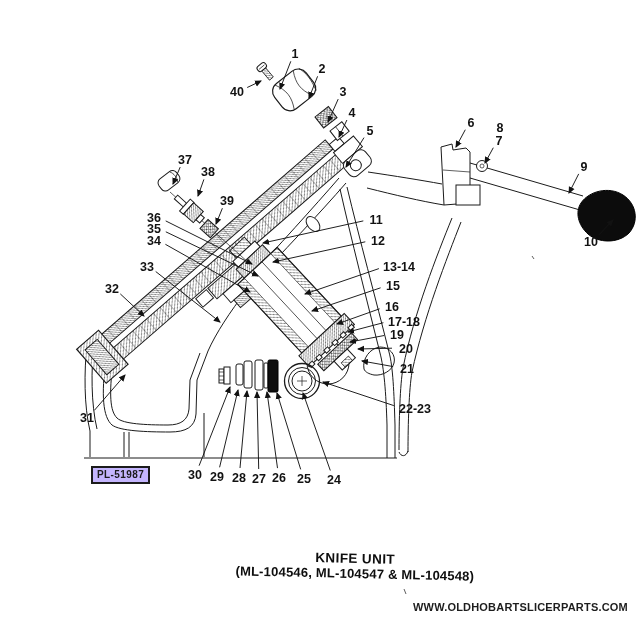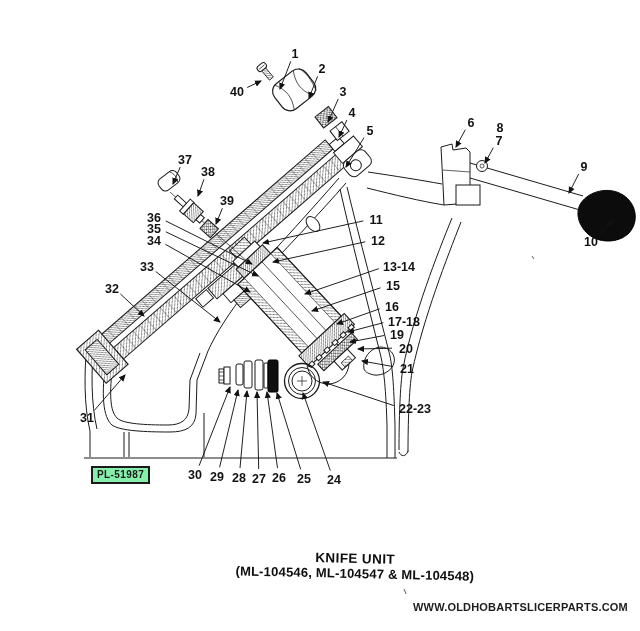--- a/index.html
+++ b/index.html
@@ -8,21 +8,21 @@
   svg{position:absolute;left:0;top:0;}
   .ln{fill:none;stroke:#1b1b1b;stroke-width:1;}
   .ln2{fill:none;stroke:#1b1b1b;stroke-width:1.3;}
   .thin{fill:none;stroke:#1b1b1b;stroke-width:0.7;}
   .wfill{fill:#ffffff;stroke:#1b1b1b;stroke-width:1;}
   .wfill2{fill:#ffffff;stroke:#1b1b1b;stroke-width:1.2;}
   .leader{stroke:#141414;stroke-width:0.95;fill:none;}
   .callout-text{font:700 12.5px "Liberation Sans",sans-serif;fill:#121212;}
   .plate-box{position:absolute;left:91px;top:466px;border:2px solid #1b1b1b;
              padding:0 4px;font:700 10px "Liberation Sans",sans-serif;
-             letter-spacing:.4px;color:#1b1b1b;background:#86efac;line-height:14px;}
+             letter-spacing:.4px;color:#1b1b1b;background:#c4b5fd;line-height:14px;}
   .title-block{position:absolute;left:160px;top:551px;width:390px;text-align:center;
                transform:rotate(1.3deg);color:#0e0e0e;}
   .title-line1{font:700 13.5px "Liberation Sans",sans-serif;letter-spacing:.4px;line-height:15px;}
   .title-line2{font:700 13px "Liberation Sans",sans-serif;letter-spacing:.2px;line-height:16px;}
   .website{position:absolute;left:413px;top:601px;width:215px;text-align:right;
            font:700 11px "Liberation Sans",sans-serif;letter-spacing:.2px;color:#1d1d1d;}
 </style>
 </head>
 <body>
 

